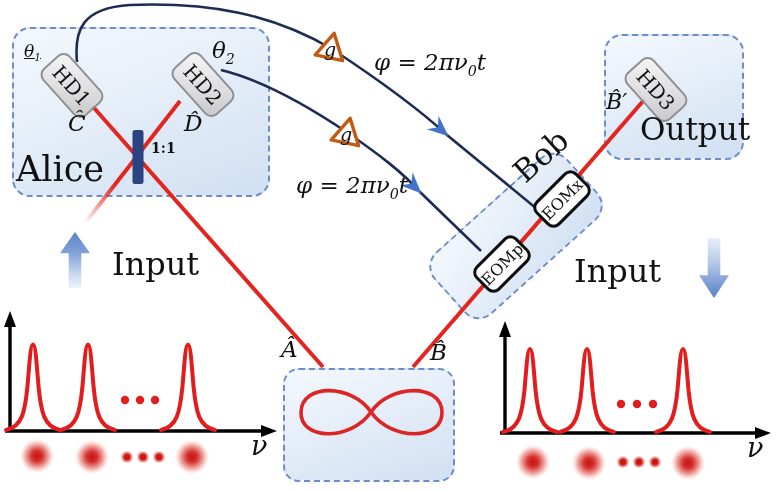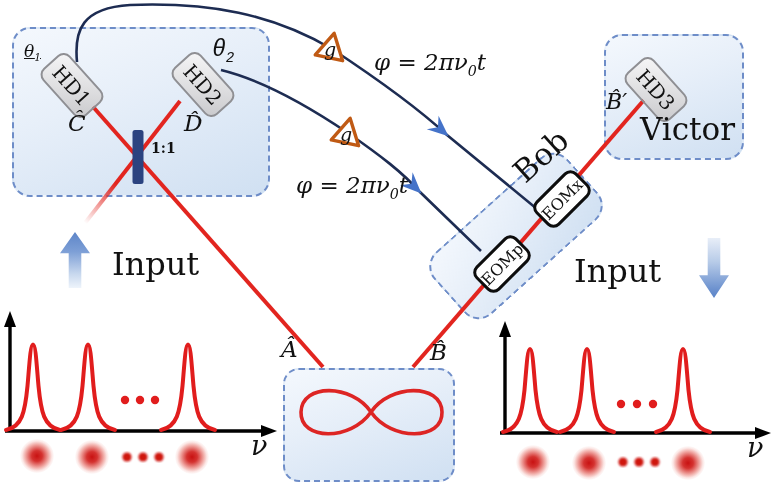--- a/index.html
+++ b/index.html
@@ -148,29 +148,30 @@
     <span>EOMx</span>
   </div>
 
   <div class="flow-arrow" style="left:60px; top:232px; width:30px; height:56px;
               clip-path:polygon(50% 0%,100% 38%,71% 38%,71% 100%,29% 100%,29% 38%,0% 38%);
               background:linear-gradient(to bottom,#5d85c8 0%,#7d9fd6 35%,#c8d8ee 75%,#eef4fb 100%);"></div>
   <div class="flow-arrow" style="left:699px; top:238px; width:30px; height:60px;
               clip-path:polygon(29% 0%,71% 0%,71% 62%,100% 62%,50% 100%,0% 62%,29% 62%);
               background:linear-gradient(to bottom,#e8eef8 0%,#b7cbe8 40%,#6d92cf 85%,#5b84c8 100%);"></div>
 
+  <div class="lbl" style="left:16px; top:152px; font-size:35px;">Alice</div>
   <div class="lbl" style="left:541px; top:156px; font-size:31px; transform:translate(-50%,-50%) rotate(-42deg);">Bob</div>
-  <div class="lbl" style="left:640px; top:114px; font-size:31px;">Victor</div>
+  <div class="lbl" style="left:640px; top:114px; font-size:31px;">Output</div>
   <div class="lbl" style="left:112px; top:248px; font-size:32px;text-align:right;">Input</div>
   <div class="lbl" style="left:574px; top:255px; font-size:32px;">Input</div>
 
   <div class="lbl it" style="left:24px; top:43px; font-size:17px;text-decoration:underline;">
     <span>θ</span><sub class="s">1</sub>
   </div>
-  <div class="lbl it" style="left:212px; top:39px; font-size:23px;font-family:Liberation Mono, monospace;">
+  <div class="lbl it" style="left:212px; top:39px; font-size:23px;">
     <span>θ</span><sub class="s">2</sub>
   </div>
   <div class="lbl it" style="left:68px; top:112px; font-size:23px;">Ĉ</div>
   <div class="lbl it" style="left:184px; top:112px; font-size:23px;">D̂</div>
   <div class="lbl" style="left:151px; top:141px; font-size:14px; font-weight:bold;">1:1</div>
 
   <div class="lbl it" style="left:330px; top:49px; font-size:19px; transform:translate(-50%,-50%);">g</div>
   <div class="lbl it" style="left:346px; top:134px; font-size:19px; transform:translate(-50%,-50%);">g</div>
 
   <div class="lbl it" style="left:374px; top:51px; font-size:23px;">

